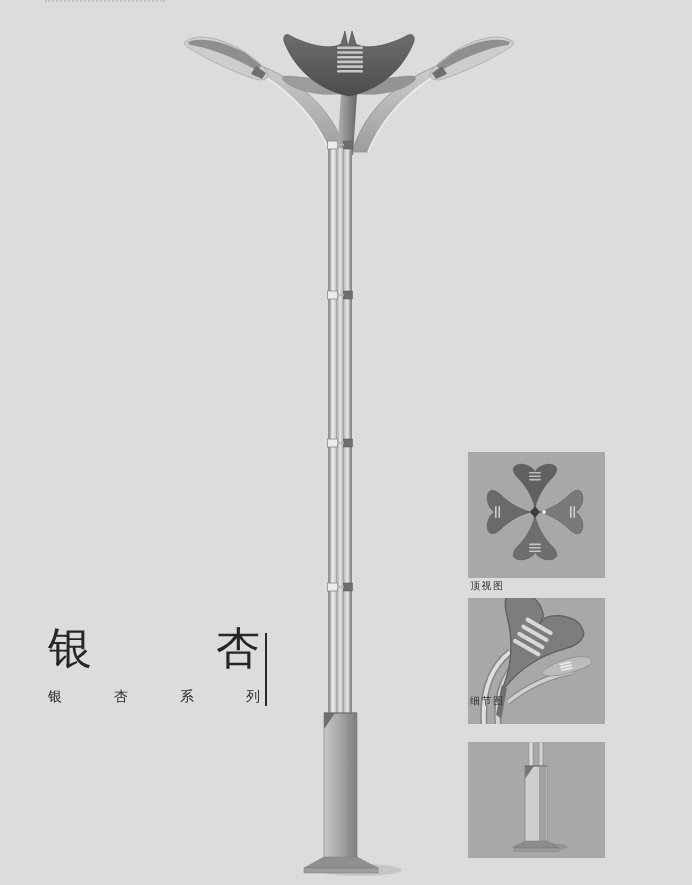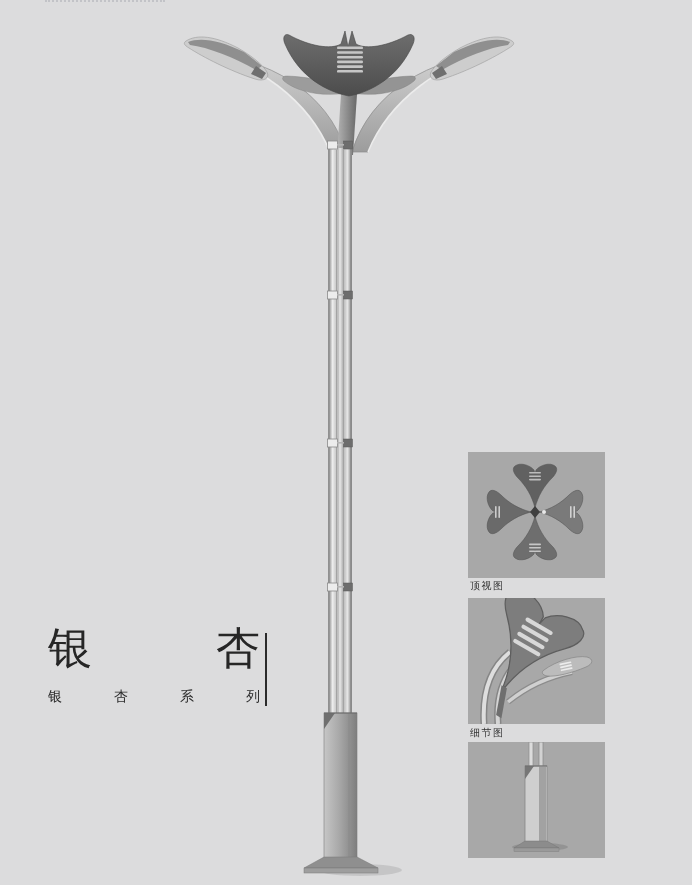--- a/index.html
+++ b/index.html
@@ -51,21 +51,21 @@
   }
   .panel svg { display: block; }
   .panel-1 { top: 452px; height: 126px; }
   .panel-2 { top: 598px; height: 126px; }
   .panel-3 { top: 742px; height: 116px; }
   .panel-caption {
     position: absolute; left: 470px;
     font-size: 10px; color: #333; letter-spacing: 1.5px;
   }
   .caption-1 { top: 579px; }
-  .caption-2 { top: 726px; }
+  .caption-2 { top: 694px; }
 </style>
 </head>
 <body style="background: rgb(220, 220, 221);">
 
 <div class="top-artifact"></div>
 
 <svg class="lamp-stage" viewBox="0 0 692 885" aria-hidden="true">
   <defs>
     <linearGradient id="gradPole" x1="0" y1="0" x2="1" y2="0">
       <stop offset="0" stop-color="#8e8e8e"></stop>

